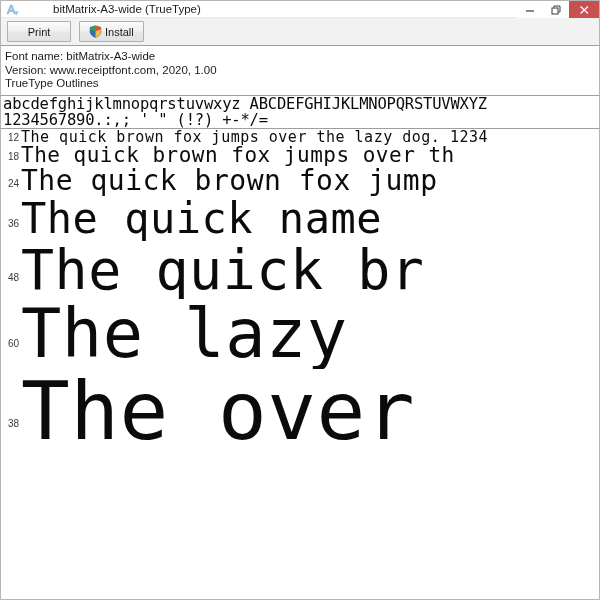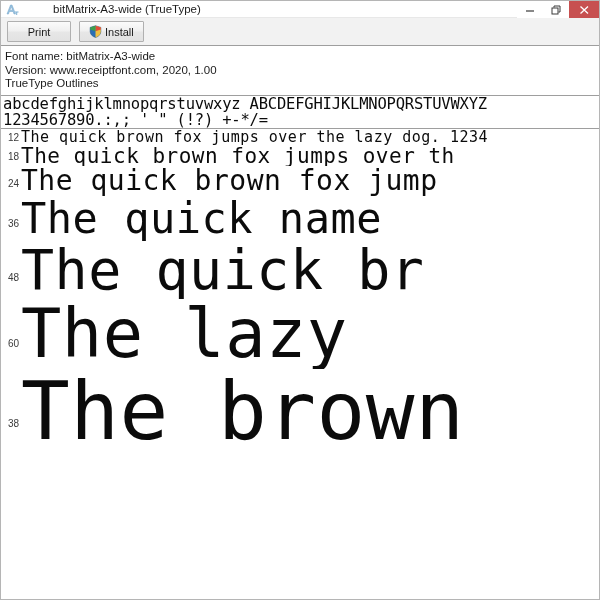--- a/index.html
+++ b/index.html
@@ -164,21 +164,21 @@
   
   #samples {
     position: relative;
     flex: 1 1 auto;
     background: #ffffff;
     overflow: hidden;
   }
   .sample-row {
     position: relative;
     display: flex;
-    align-items: flex-start;
+    align-items: flex-end;
     white-space: nowrap;
     overflow: hidden;
     width: 600px;
   }
   .size-label {
     width: 20px;
     min-width: 20px;
     text-align: right;
     font-size: 10px;
     color: #3b3b3b;
@@ -317,17 +317,17 @@
       <div class="sample-text">The quick br</div>
     </div>
 
     <div class="sample-row" id="row-60">
       <div class="size-label">60</div>
       <div class="sample-text">The lazy</div>
     </div>
 
     <div class="sample-row" id="row-72">
       <div class="size-label">38</div>
-      <div class="sample-text">The brown</div>
+      <div class="sample-text">The over</div>
     </div>
 
   </div>
 </div>
 
 </body></html>

